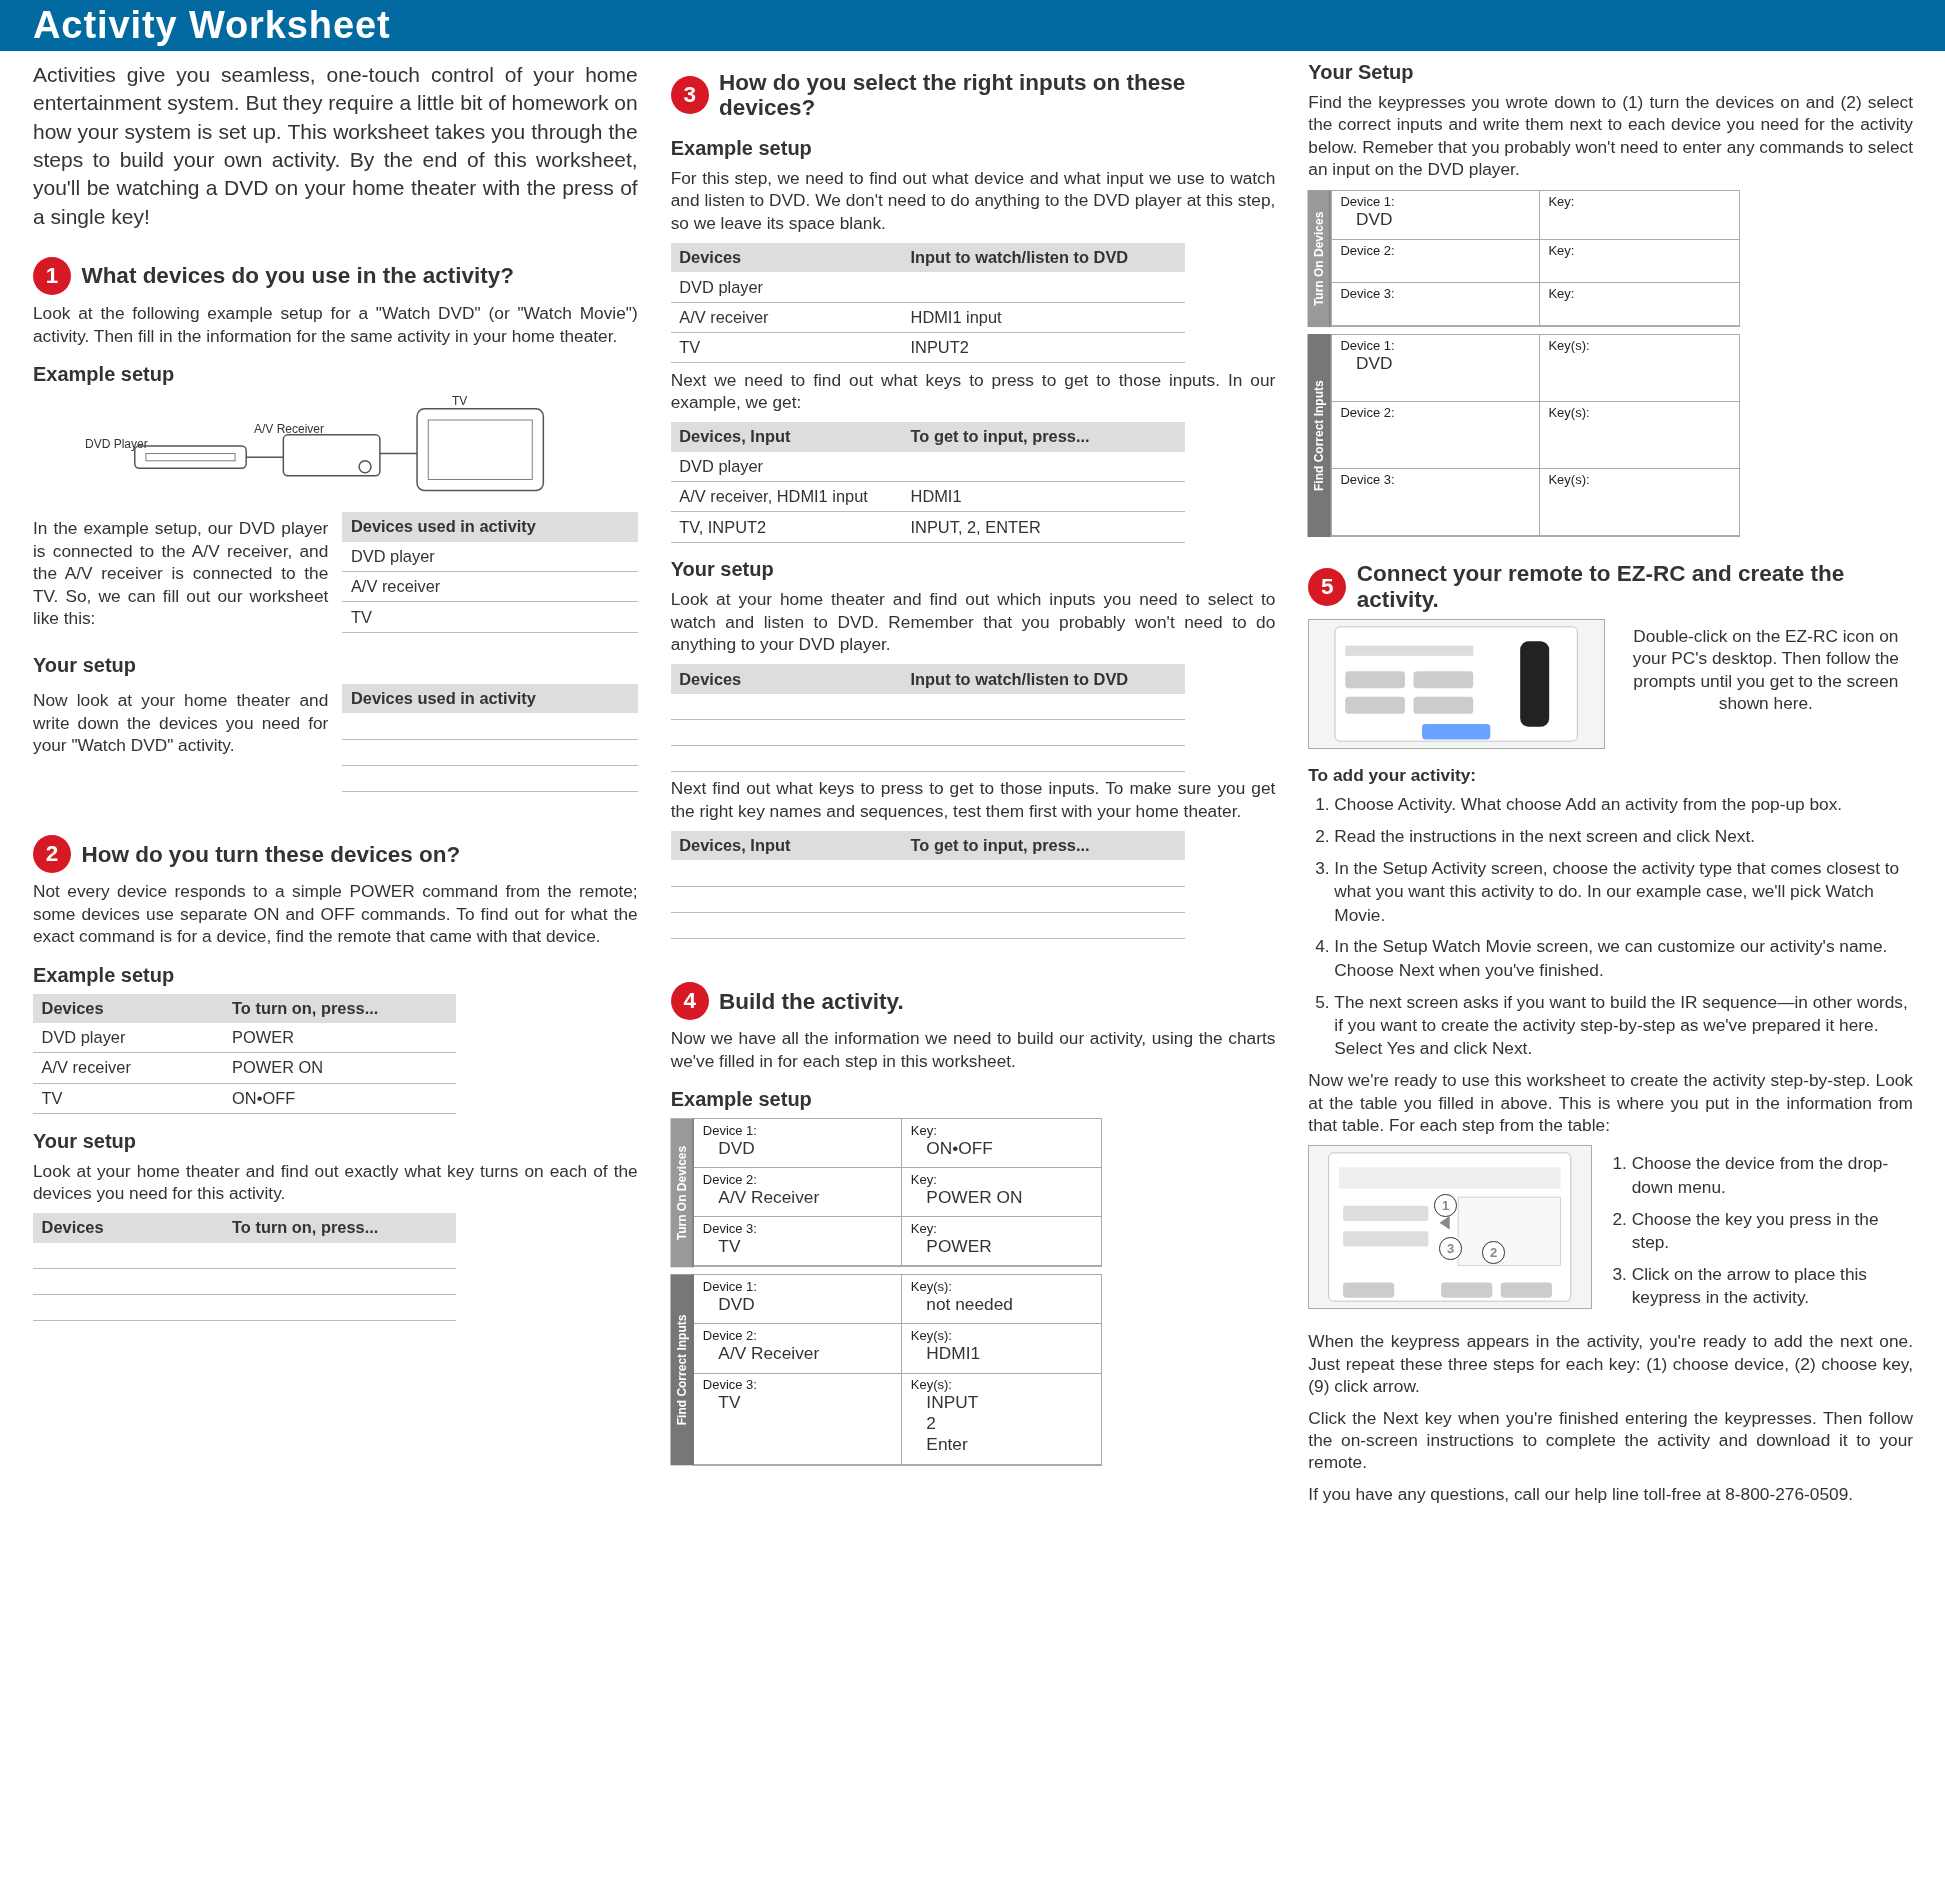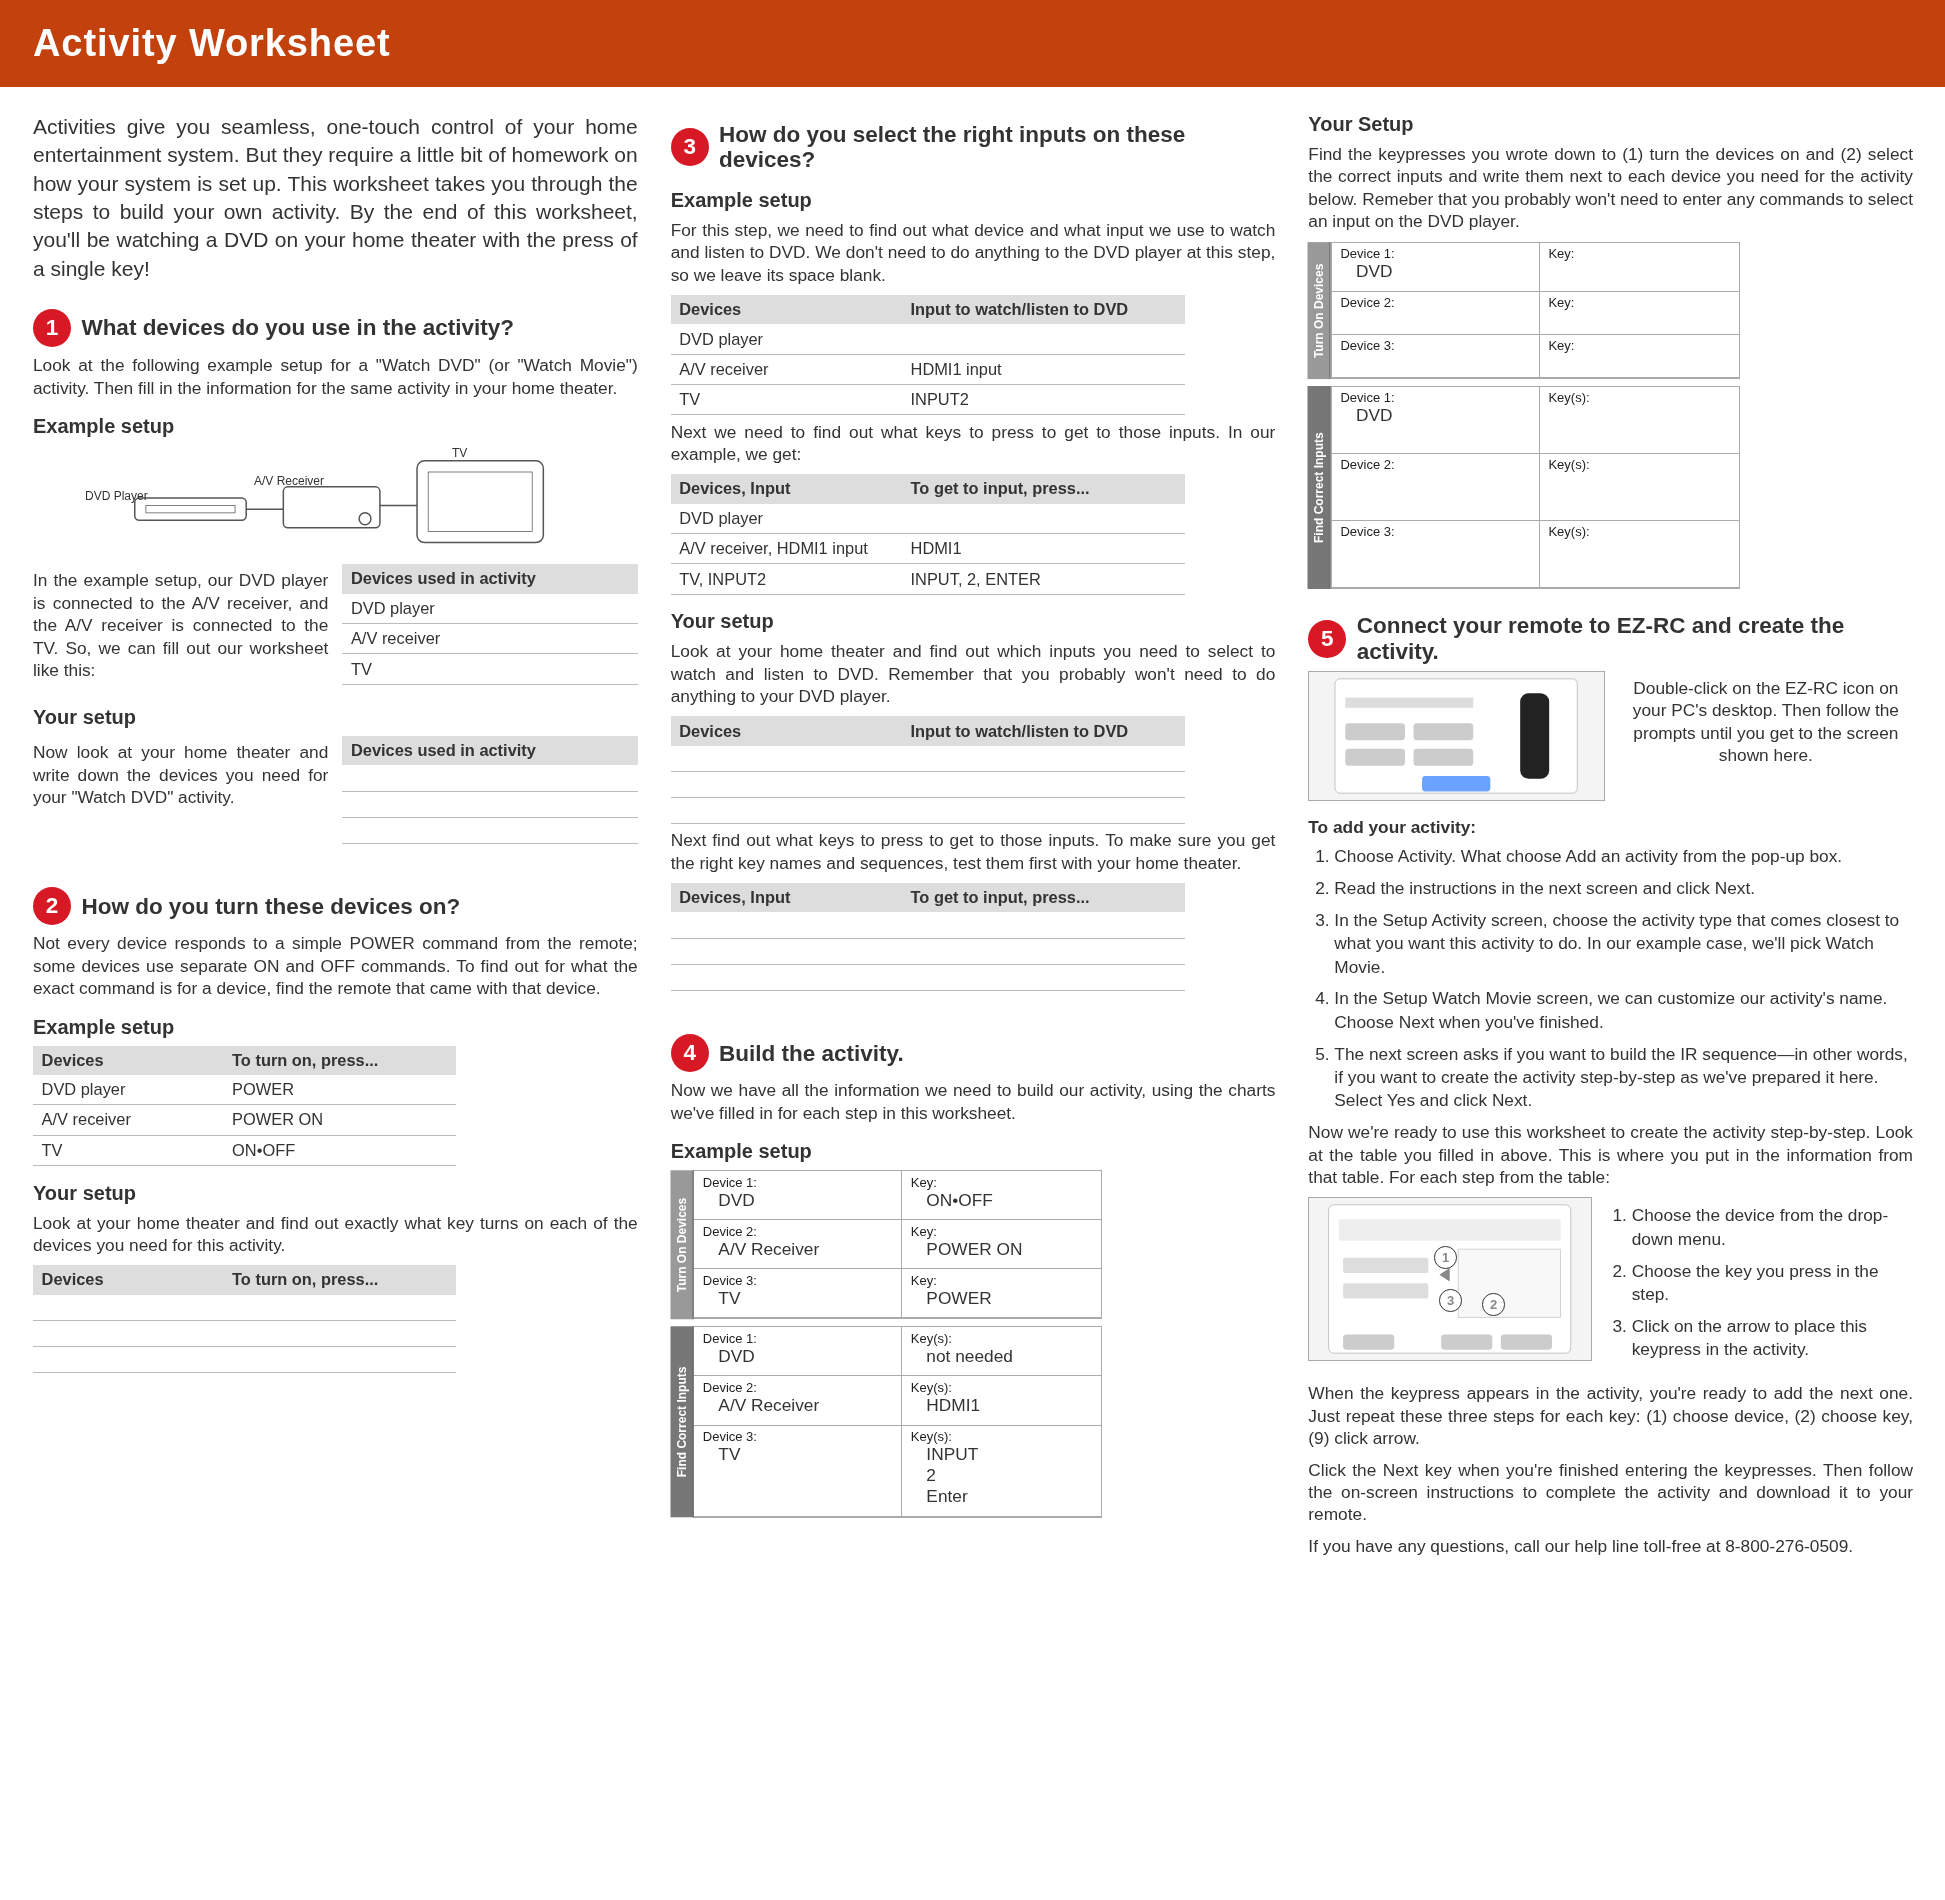--- a/index.html
+++ b/index.html
@@ -1,18 +1,18 @@
 <!DOCTYPE html>
 <html style="font-size:14px"><head>
 <meta charset="utf-8">
 <style>
   * { box-sizing: border-box; }
   body { font-family: Arial, Helvetica, sans-serif; margin:0; padding:0; color:#333; width:1946px; background:#fff; }
-  .header { background:#c2410c; color:#fff; font-size:38px; font-weight:bold; padding:22px 33px; letter-spacing:0.9px; }
-  .content { display:flex; padding:26px 33px; gap:33px; }
+  .header { background:#0369a1; color:#fff; font-size:38px; font-weight:bold; padding:4px 33px; letter-spacing:0.9px; }
+  .content { display:flex; padding:10px 33px; gap:33px; }
   .col { flex:1; min-width:0; }
   .intro { font-size:21px; line-height:1.35; margin-bottom:26px; text-align:justify; }
   .sec-head { display:flex; align-items:center; gap:10.4px; margin:8.6px 0 7px 0; }
   .num-circle { background:#d71925; color:#fff; border-radius:50%; width:38px; height:38px; display:flex; align-items:center; justify-content:center; font-size:22.5px; font-weight:bold; flex:none; }
   .sec-title { font-weight:bold; font-size:22.5px; line-height:1.15; }
   .para { font-size:17.3px; line-height:1.3; margin:5.2px 0 8.6px 0; text-align:justify; }
   .sub-h { font-weight:bold; font-size:20px; margin:15.6px 0 7px 0; }
   table.tbl { border-collapse:collapse; font-size:16.4px; width:100%; }
   table.tbl th { background:#ddd; text-align:left; padding:5.2px 8.6px; font-weight:bold; }
   table.tbl td { padding:5.2px 8.6px; border-bottom:0.9px solid #bbb; }

